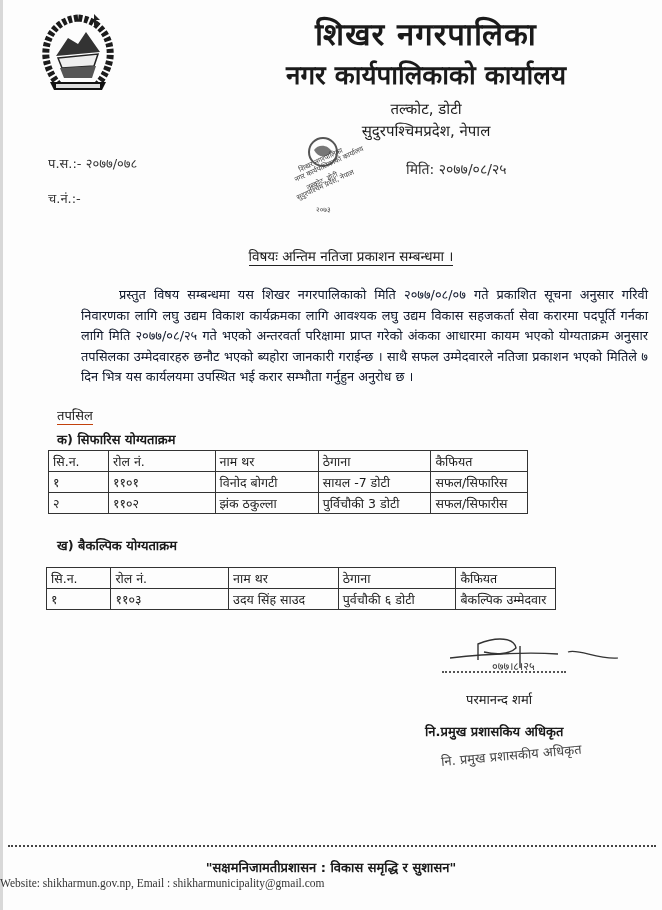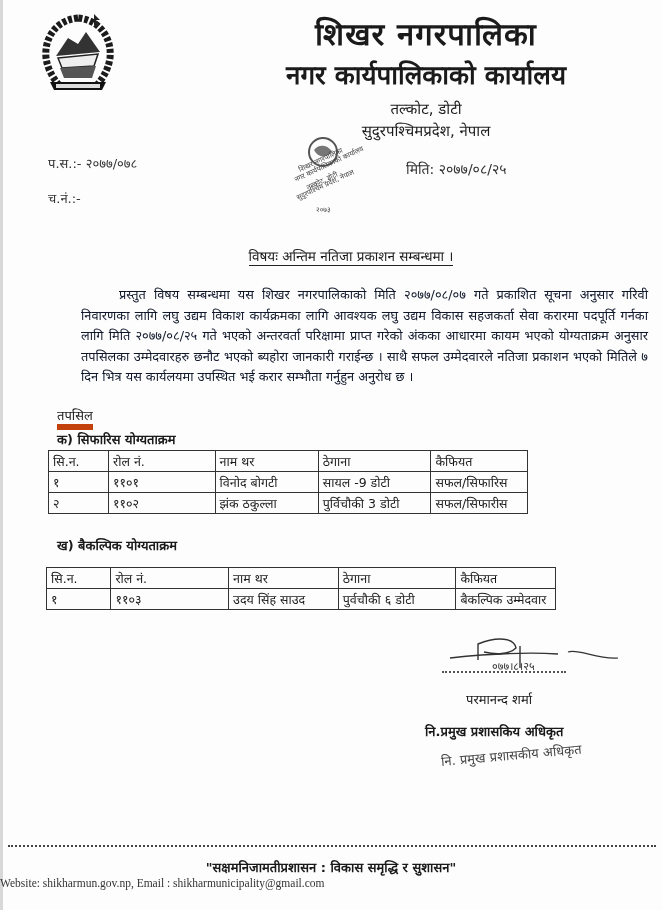--- a/index.html
+++ b/index.html
@@ -17,21 +17,21 @@
     .stamp { position:absolute; left:278px; top:132px; width:90px; height:82px; }
     .ref-no { position:absolute; left:48px; top:154px; font-size:13px; color:#333; }
     .ch-no { position:absolute; left:48px; top:189px; font-size:13px; color:#333; }
     .date { position:absolute; left:406px; top:159px; font-size:14px; color:#333; }
     .subject { position:absolute; left:0; width:662px; top:247px; text-align:center; font-size:13.5px; }
     .subject span { border-bottom:1px solid #222; padding-bottom:1px; margin-left:40px; }
     .body-text {
       position:absolute; left:57px; top:285px; width:567px; font-size:12.8px; line-height:20.6px;
       text-align:justify; text-indent:38px; font-family:"DejaVu Sans", sans-serif; color:#0f172a;margin-left:24px;
     }
-    .tapasil { position:absolute; left:57px; top:408px; font-size:13px; border-bottom:6px solid #c2410c; line-height:16px; }
+    .tapasil { position:absolute; left:57px; top:408px; font-size:13px; border-bottom:1px solid #c2410c; line-height:16px; }
     .section-title { position:absolute; left:57px; font-size:13px; font-weight:bold; }
     .st1 { top:430px; }
     .st2 { top:536px; }
     table { position:absolute; border-collapse:collapse; font-size:12.5px; }
     td, th { border:1px solid #333; padding:1px 4px; text-align:left; font-weight:normal; height:18px; white-space:nowrap;margin-left:20px; }
     .t1 { left:48px; top:450px; width:480px; }
     .t2 { left:46px; top:567px; width:510px; }
     .c1 { width:55px; } .c2 { width:108px; } .c3 { width:100px; } .c4 { width:108px; } .c5 { width:90px; }
     .signature { position:absolute; left:448px; top:634px; width:180px; height:42px; }
     .sig-dots { position:absolute; left:442px; top:671px; width:124px; border-top:2px dotted #555; }
@@ -91,21 +91,21 @@
     <th class="c1">सि.न.</th>
     <th class="c2">रोल नं.</th>
     <th class="c3">नाम थर</th>
     <th class="c4">ठेगाना</th>
     <th class="c5">कैफियत</th>
   </tr>
   <tr>
     <td>१</td>
     <td>११०१</td>
     <td>विनोद बोगटी</td>
-    <td>सायल -9 डोटी</td>
+    <td>सायल -7 डोटी</td>
     <td>सफल/सिफारिस</td>
   </tr>
   <tr>
     <td>२</td>
     <td>११०२</td>
     <td>झंक ठकुल्ला</td>
     <td>पुर्विचौकी 3 डोटी</td>
     <td>सफल/सिफारीस</td>
   </tr>
 </tbody>

